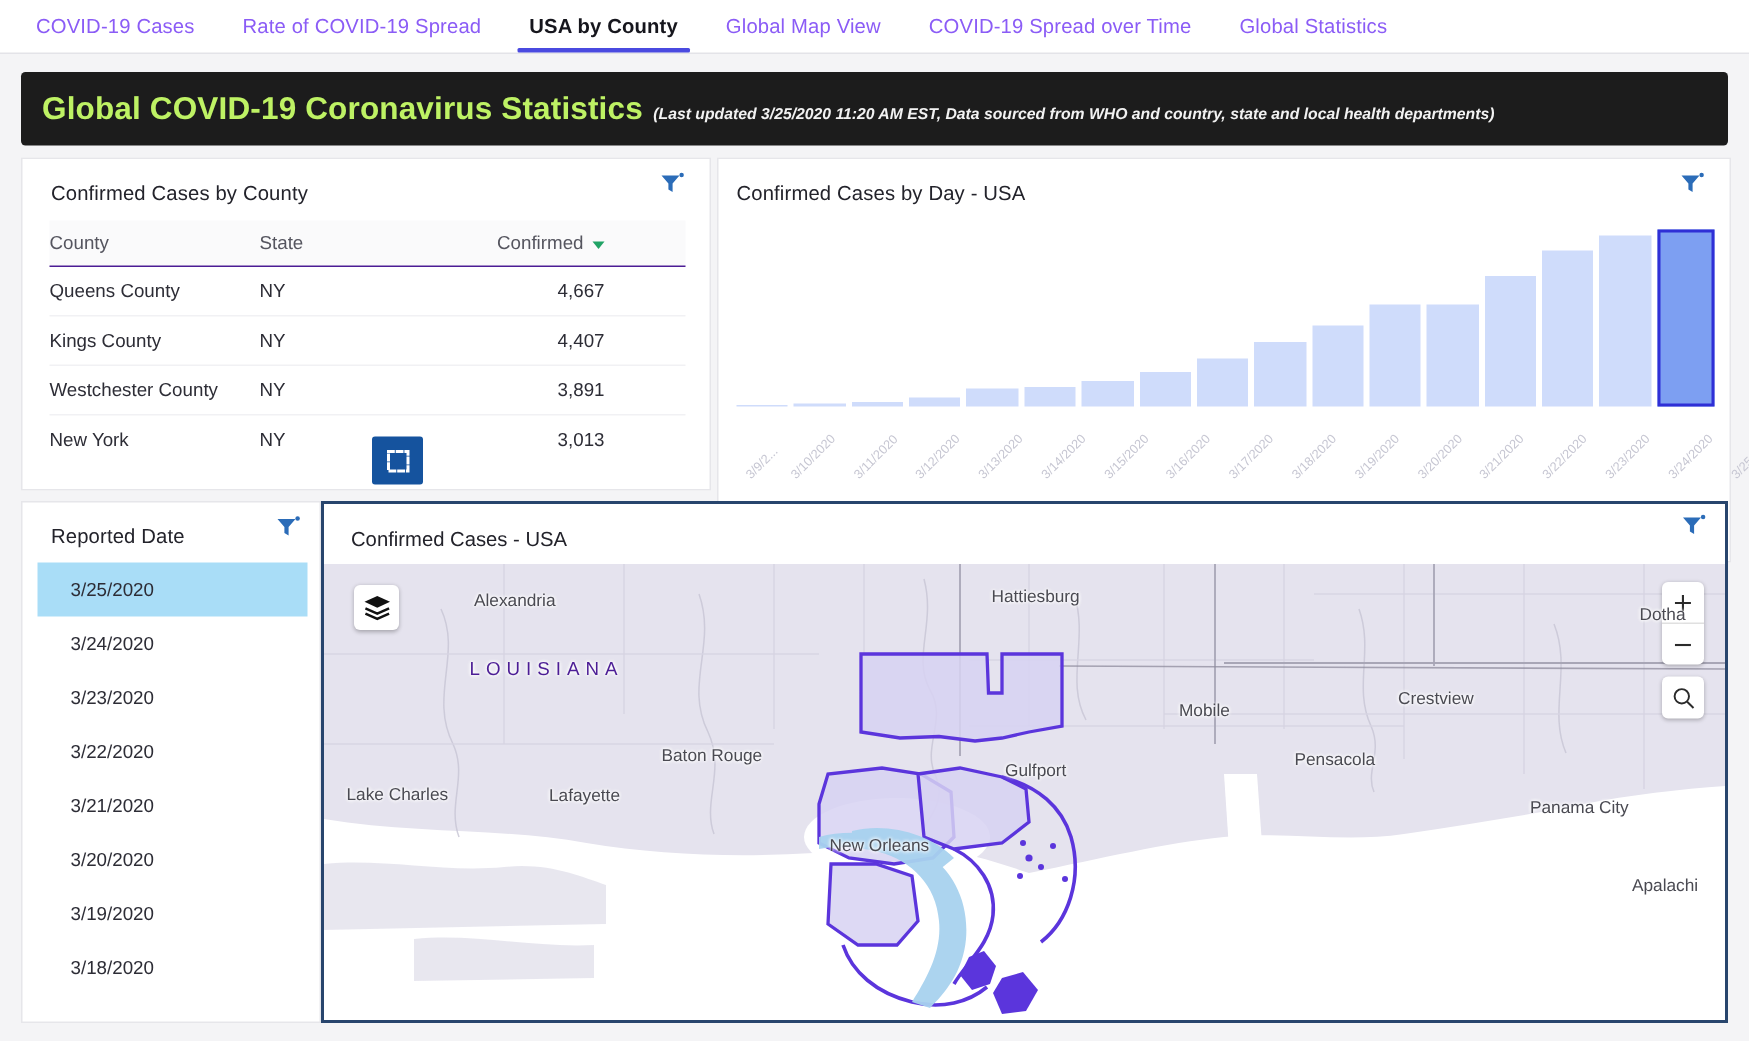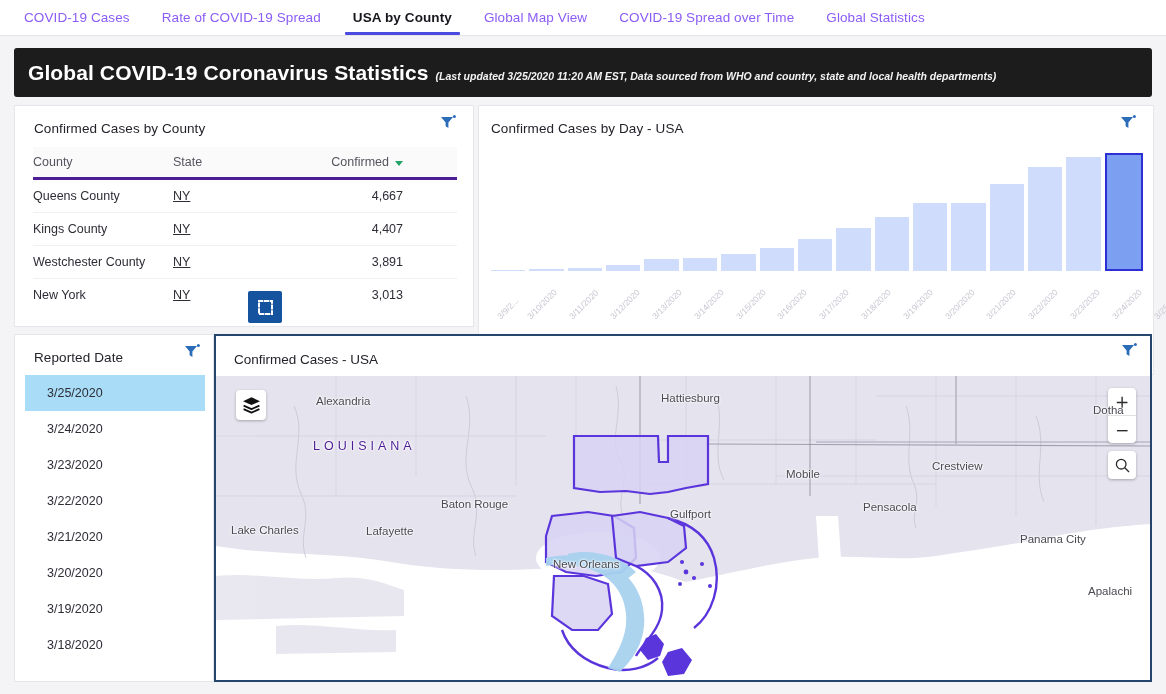--- a/index.html
+++ b/index.html
@@ -29,56 +29,56 @@
   }
 
   
   .banner{
     position:absolute;left:14px;top:48px;width:1138px;height:49px;
     background:#1c1c1c;border-radius:3px;
     display:flex;align-items:center;padding-left:14px;box-sizing:border-box;
     overflow:hidden;
   }
   .banner-title{
-    color:#ffffff;font-size:21px;font-weight:bold;letter-spacing:.1px;white-space:nowrap;
+    color:#bef264;font-size:21px;font-weight:bold;letter-spacing:.1px;white-space:nowrap;
   }
   .banner-sub{
     color:#f2f2f2;font-size:10.5px;font-style:italic;font-weight:bold;
     margin-left:7px;white-space:nowrap;position:relative;top:3px;
   }
 
   
   .panel{position:absolute;background:#ffffff;border:1px solid #e6e6ea;box-sizing:border-box;}
   .panel-title{
     position:absolute;left:19px;top:15px;font-size:13.5px;color:#23232b;letter-spacing:.1px;
   }
   .funnel{position:absolute;cursor:pointer;width:18px;height:18px;}
   .funnel svg{display:block;}
 
   
   #panel-county{left:14px;top:105px;width:460px;height:222px;}
   .tbl{position:absolute;left:18px;top:41px;width:424px;}
-  .tbl-head{display:flex;border-bottom:3px solid #4c1d95;background:#fafafb;height:30px;}
+  .tbl-head{display:flex;border-bottom:1px solid #4c1d95;background:#fafafb;height:30px;}
   .tbl-head > div{
     font-size:12.5px;color:#55555f;display:flex;align-items:center;height:30px;
     padding:0 0 0 0;
   }
   .th-county{width:140px;padding-left:0;}
   .th-state{width:122px;}
   .th-confirmed{width:162px;justify-content:flex-end;position:relative;}
   .th-confirmed .lbl{padding-right:0;}
   .sortcaret{
     display:inline-block;margin-left:6px;margin-right:54px;
     width:0;height:0;border-left:4px solid transparent;border-right:4px solid transparent;
     border-top:5px solid #21a366;position:relative;top:1px;
   }
   .tbl-row{display:flex;height:32px;align-items:center;border-bottom:1px solid #f1f1f4;}
   .tbl-row > div{font-size:12.5px;color:#2d2d36;}
   .td-county{width:140px;}
-  .td-state{width:122px;text-decoration:underline;}
+  .td-state{width:122px;}
   .td-confirmed{width:162px;text-align:right;padding-right:54px;box-sizing:border-box;}
   .marquee-btn{
     position:absolute;left:248px;top:291px;width:34px;height:32px;background:#15539e;
     border-radius:2px;display:flex;align-items:center;justify-content:center;cursor:pointer;
   }
 
   
   #panel-bars{left:478px;top:105px;width:676px;height:270px;}
   .chartarea{position:absolute;left:12px;top:40px;width:652px;height:125px;}
   .bars{position:absolute;left:0;bottom:0;width:100%;height:118px;display:flex;align-items:flex-end;gap:4px;}

